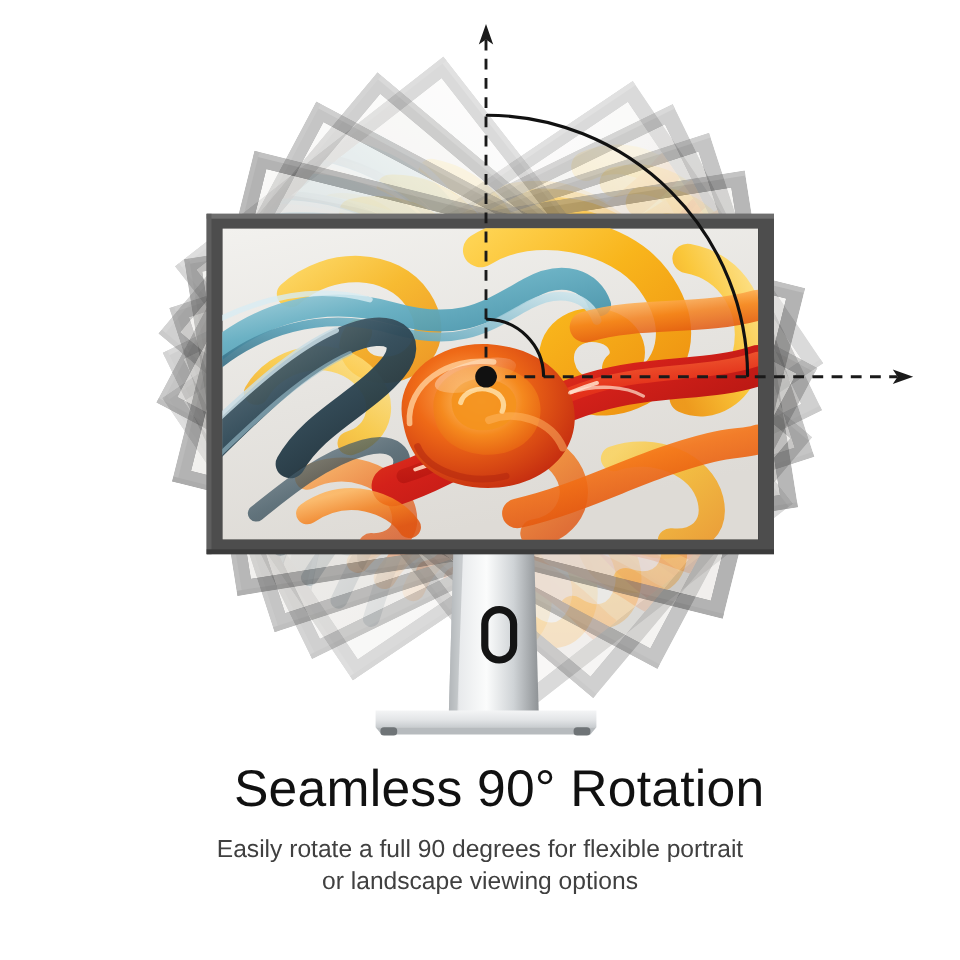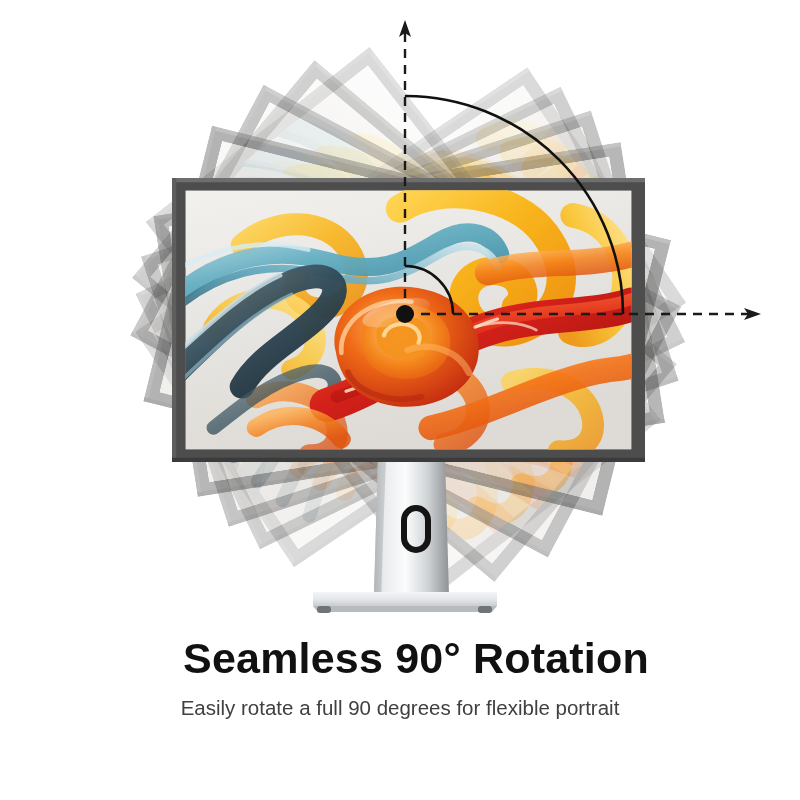--- a/index.html
+++ b/index.html
@@ -8,21 +8,21 @@
     font-family:"Liberation Sans", sans-serif;
     overflow:hidden;position:relative;
   }
   #stage{position:absolute;inset:0;width:800px;height:800px;}
   #artboard{position:absolute;left:0;top:0;width:800px;height:800px;}
 
   .caption-block{
     position:absolute;left:0;top:636px;width:800px;text-align:center;
   }
   .headline{
-    font-size:43px;font-weight:700;color:#111111;letter-spacing:0.2px;
+    font-size:43px;font-weight:400;color:#111111;letter-spacing:0.2px;
     line-height:1.06;margin:0;padding-left:32px;
   }
   .subline{
     margin:12px 0 0 0;font-size:20.5px;font-weight:400;color:#404040;
     line-height:1.32;
   }
   .subline span{display:block;}
 </style>
 </head>
 <body>
@@ -232,16 +232,17 @@
       <path d="M406,266 A48,48 0 0,1 453,313" fill="none" stroke="#111111" stroke-width="2.6" stroke-linecap="round"></path>
 
       <circle cx="405" cy="314" r="9" fill="#111111"></circle>
     </g>
   </svg>
 
   <div class="caption-block">
     <div class="headline">Seamless 90° Rotation</div>
     <div class="subline">
       <span>Easily rotate a full 90 degrees for flexible portrait</span>
+      <span>or landscape viewing options</span>
     </div>
   </div>
 
 </div>
 
 </body></html>

